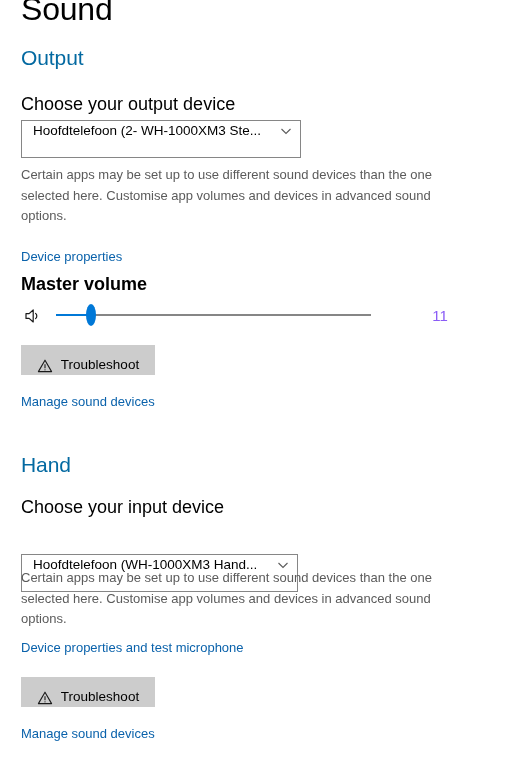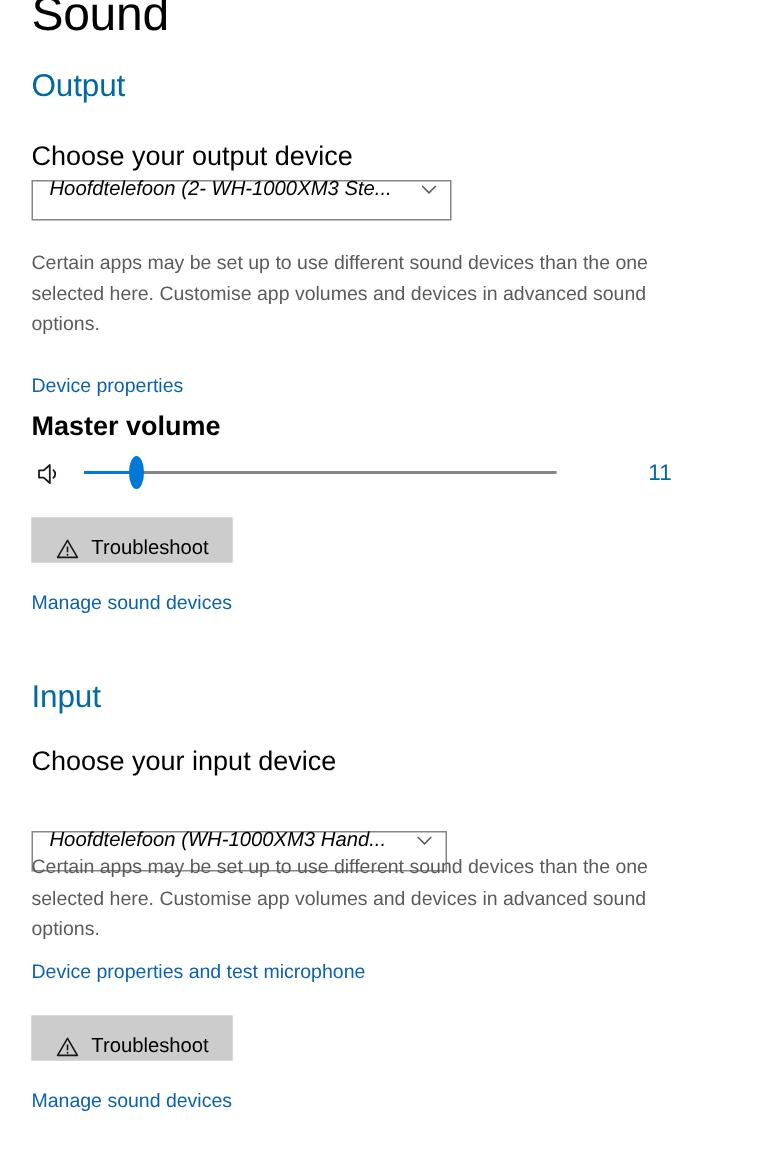--- a/index.html
+++ b/index.html
@@ -58,29 +58,28 @@
     color: #000000;
     line-height: 18px;
   }
   .field-label.out-dev { top: 95px; }
   .field-label.master  { top: 275px; font-weight: bold; }
   .field-label.in-dev  { top: 498px; }
 
   
   .combo {
     position: absolute;
-    height: 27px;
+    height: 38px;
     box-sizing: border-box;
     border: 1px solid #868686;
     background: #ffffff;
     display: flex;
     align-items: center;
     padding: 0 0 16px 11px;
     cursor: pointer;
-    font-style: italic;
   }
   .combo.output-combo { left: 21px; top: 120px; width: 280px; }
   .combo.input-combo  { left: 21px; top: 554px; width: 277px; }
   .combo-text {
     font-size: 13.5px;
     color: #000000;
     white-space: nowrap;
     overflow: hidden;
     flex: 1 1 auto;
     line-height: 18px;
@@ -174,21 +173,21 @@
     background: #0078d7;
     cursor: pointer;
   }
   .slider-value {
     position: absolute;
     left: 420px;
     top: 6px;
     width: 40px;
     text-align: center;
     font-size: 15px;
-    color: #0369a1;
+    color: #8b5cf6;
     line-height: 20px;
   }
 
   
   .btn {
     position: absolute;
     left: 21px;
     width: 134px;
     height: 30px;
     box-sizing: border-box;
@@ -261,21 +260,21 @@
         <path d="M8 2.2 L14.6 13.6 H1.4 Z" fill="none" stroke="#1a1a1a" stroke-width="1.1" stroke-linejoin="round"></path>
         <line x1="8" y1="6.3" x2="8" y2="10.2" stroke="#1a1a1a" stroke-width="1.1"></line>
         <circle cx="8" cy="11.8" r="0.62" fill="#1a1a1a"></circle>
       </svg>
     </span>
     <span class="btn-label">Troubleshoot</span>
   </div>
 
   <a class="link manage-out">Manage sound devices</a>
 
-  <div class="section-heading input">Input</div>
+  <div class="section-heading input">Hand</div>
 
   <div class="field-label in-dev">Choose your input device</div>
 
   <div class="combo input-combo">
     <span class="combo-text">Hoofdtelefoon (WH-1000XM3 Hand...</span>
     <span class="combo-chevron">
       <svg width="14" height="14" viewBox="0 0 14 14">
         <polyline points="2.5,5 7,9.5 11.5,5" fill="none" stroke="#5b5b5b" stroke-width="1.1"></polyline>
       </svg>
     </span>

